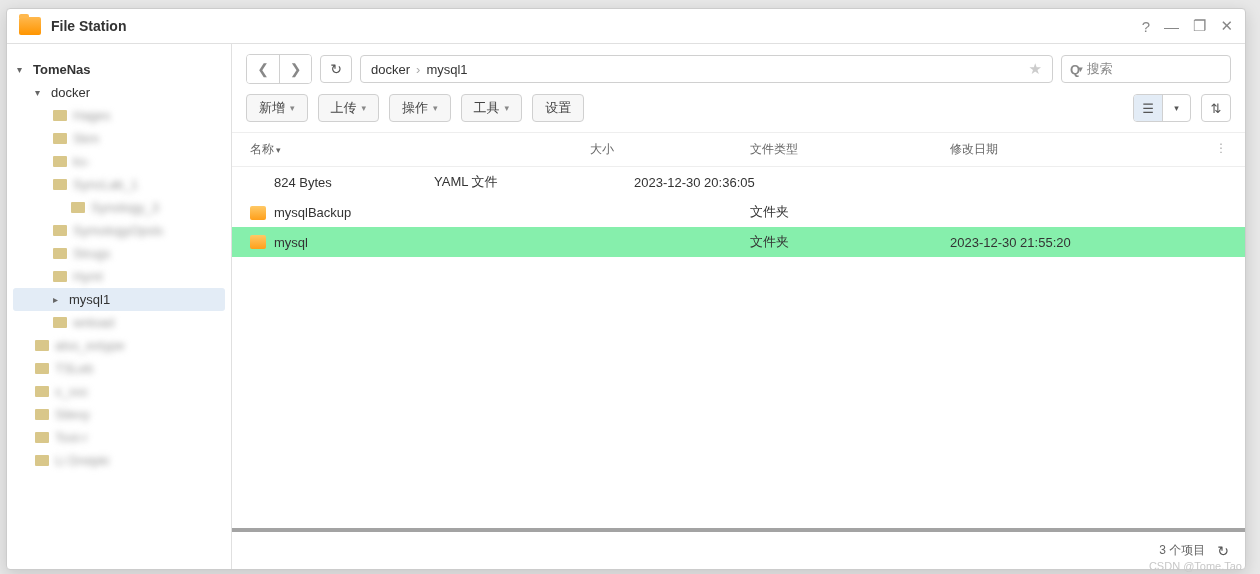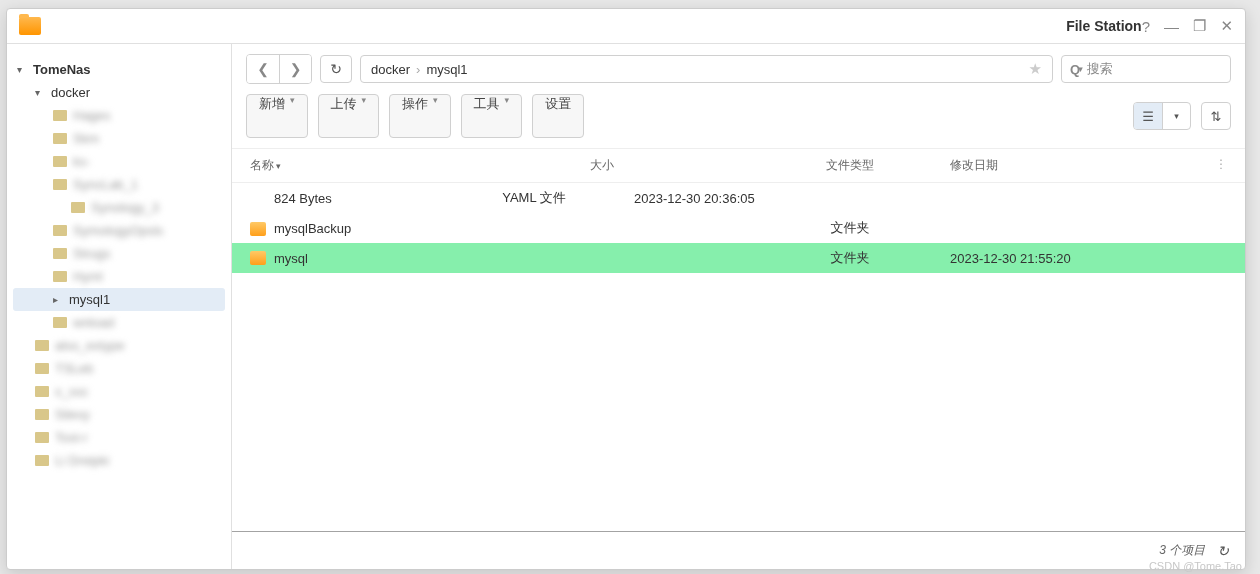--- a/index.html
+++ b/index.html
@@ -1,21 +1,21 @@
 <!DOCTYPE html>
 <html><head>
 <meta charset="utf-8">
 <style>
 * { box-sizing: border-box; margin: 0; padding: 0; font-family: -apple-system, "Segoe UI", Arial, sans-serif; }
 body { background: #e8e8e8; width: 1260px; height: 574px; overflow: hidden; position: relative; }
 .window { position: absolute; top: 8px; left: 6px; right: 14px; bottom: 4px; background: #fff; border: 1px solid #ccc; border-radius: 4px; box-shadow: 0 4px 16px rgba(0,0,0,0.15); display: flex; flex-direction: column; }
 .titlebar { display: flex; align-items: center; padding: 8px 12px; border-bottom: 1px solid #e0e0e0; }
 .titlebar .folder-icon { width: 22px; height: 18px; background: linear-gradient(#ffb84d, #ff9500); border-radius: 2px; margin-right: 10px; position: relative; }
 .titlebar .folder-icon:before { content: ""; position: absolute; top: -3px; left: 0; width: 10px; height: 4px; background: #ffb84d; border-radius: 2px 2px 0 0; }
-.titlebar .title { font-weight: bold; font-size: 14px; color: #333; flex: 1; text-align: right; }
+.titlebar .title { font-weight: bold; font-size: 14px; color: #333; flex: 1; }
 .win-controls { display: flex; gap: 14px; align-items: center; color: #888; }
 .win-controls span { cursor: pointer; font-size: 15px; }
 .body { display: flex; flex: 1; overflow: hidden; }
 .sidebar { width: 225px; border-right: 1px solid #e0e0e0; padding: 14px 6px; overflow: auto; font-size: 13px; color: #333; }
 .tree-item { display: flex; align-items: center; padding: 4px 6px; cursor: pointer; white-space: nowrap; border-radius: 3px; }
 .tree-item.selected { background: #e3ecf6; }
 .chev { display: inline-block; width: 10px; font-size: 10px; color: #666; margin-right: 6px; }
 .sm-folder { width: 14px; height: 11px; background: #d9c78a; border-radius: 1px; margin-right: 6px; flex-shrink: 0; }
 .blur { filter: blur(3px); color: #999; }
 .lvl0 { padding-left: 4px; }
@@ -27,41 +27,41 @@
 .nav-group { display: flex; border: 1px solid #d0d0d0; border-radius: 4px; overflow: hidden; }
 .nav-btn { width: 32px; height: 28px; display: flex; align-items: center; justify-content: center; background: #fff; color: #888; font-size: 14px; cursor: pointer; }
 .nav-btn + .nav-btn { border-left: 1px solid #d0d0d0; }
 .refresh-btn { border: 1px solid #d0d0d0; border-radius: 4px; width: 32px; height: 28px; display: flex; align-items: center; justify-content: center; color: #555; font-size: 14px; cursor: pointer; background: #fff; }
 .breadcrumb { flex: 1; border: 1px solid #d0d0d0; border-radius: 4px; height: 28px; display: flex; align-items: center; padding: 0 10px; font-size: 13px; color: #333; }
 .breadcrumb .sep { color: #aaa; margin: 0 6px; }
 .breadcrumb .star { margin-left: auto; color: #ccc; font-size: 15px; }
 .searchbox { border: 1px solid #d0d0d0; border-radius: 4px; height: 28px; display: flex; align-items: center; padding: 0 8px; width: 170px; color: #888; font-size: 13px; }
 .searchbox .caret { font-size: 9px; margin: 0 4px 0 -2px; }
 .toolbar2 { display: flex; align-items: center; padding: 4px 14px 10px; gap: 10px; }
-.tbtn { border: 1px solid #d0d0d0; background: #f7f7f7; border-radius: 4px; height: 44px; padding: 0 12px; display: flex; align-items: flex-start; font-size: 13px; color: #444; cursor: pointer; }
+.tbtn { border: 1px solid #d0d0d0; background: #f7f7f7; border-radius: 4px; height: 28px; padding: 0 12px; display: flex; align-items: center; font-size: 13px; color: #444; cursor: pointer; }
 .tbtn .caret { font-size: 9px; margin-left: 5px; color: #888; }
 .spacer { flex: 1; }
 .view-group { display: flex; border: 1px solid #d0d0d0; border-radius: 4px; overflow: hidden; height: 28px; }
 .view-group .vbtn { width: 28px; display: flex; align-items: center; justify-content: center; color: #555; font-size: 13px; cursor: pointer; }
 .view-group .vbtn.active { background: #e3ecf6; }
 .view-group .vbtn + .vbtn { border-left: 1px solid #d0d0d0; }
 .sort-btn { border: 1px solid #d0d0d0; border-radius: 4px; width: 30px; height: 28px; display: flex; align-items: center; justify-content: center; color: #555; font-size: 13px; cursor: pointer; }
 .table-head { display: flex; padding: 8px 14px 8px 18px; border-top: 1px solid #eee; border-bottom: 1px solid #eee; font-size: 12px; color: #666; background: #fff; }
 .col-name { flex: 0 0 316px; }
 .col-size { flex: 0 0 160px; margin-left: 24px; }
-.col-type { flex: 0 0 200px; text-align: center; }
+.col-type { flex: 0 0 200px; }
 .col-date { flex: 1; }
 .col-menu { flex: 0 0 20px; text-align: center; color: #aaa; cursor: pointer; }
 .caret-down { font-size: 9px; margin-left: 2px; }
 .file-row { display: flex; align-items: center; padding: 6px 14px 6px 18px; font-size: 13px; color: #333; cursor: pointer; }
 .file-row.selected { background: #86efac; }
 .file-row .icon { width: 16px; height: 14px; margin-right: 8px; flex-shrink: 0; }
 .file-icon { border: 1px solid #ccc; background: #fff; position: relative; border-radius: 1px; }
 .folder-ic { background: linear-gradient(#ffc966, #ff9f1a); border-radius: 2px; }
-.footer { display: flex; align-items: center; justify-content: flex-end; padding: 10px 16px; border-top: 1px solid #a3a3a3; font-size: 12px; color: #666; gap: 12px; font-style: italic; }
+.footer { display: flex; align-items: center; justify-content: flex-end; padding: 10px 16px; border-top: 4px solid #a3a3a3; font-size: 12px; color: #666; gap: 12px; }
 .footer .rbtn { cursor: pointer; color: #555; font-size: 14px; }
 .watermark { position: absolute; right: 18px; bottom: 2px; font-size: 11px; color: #c8c8c8; pointer-events: none; }
 </style>
 </head>
 <body>
 
 <div class="window">
   <div class="titlebar">
     <span class="folder-icon"></span>
     <span class="title">File Station</span>

